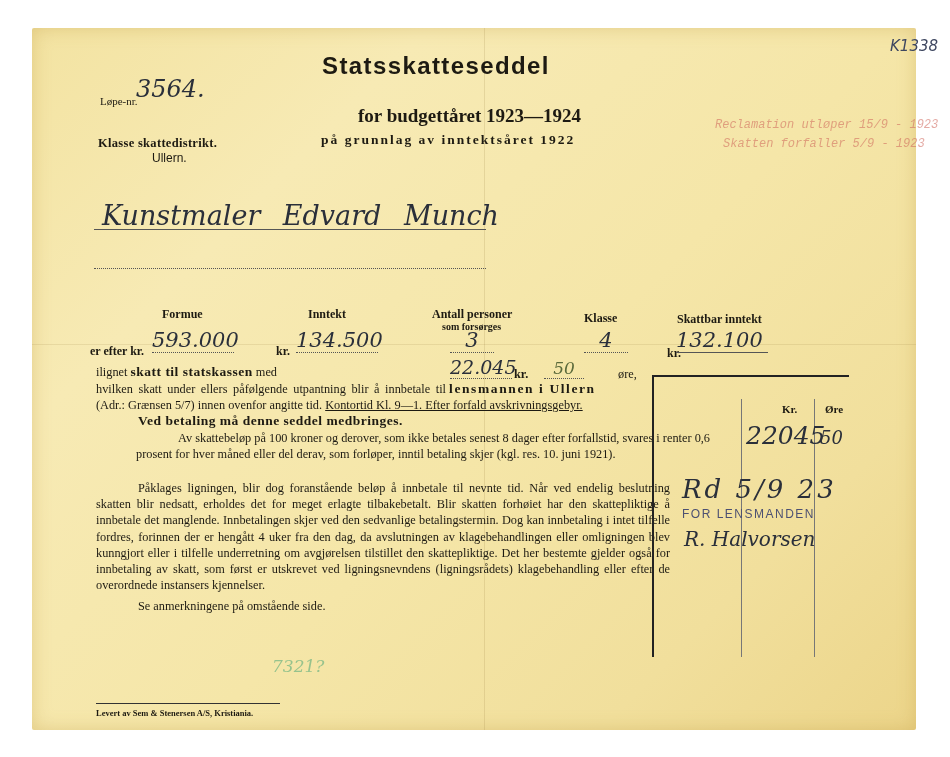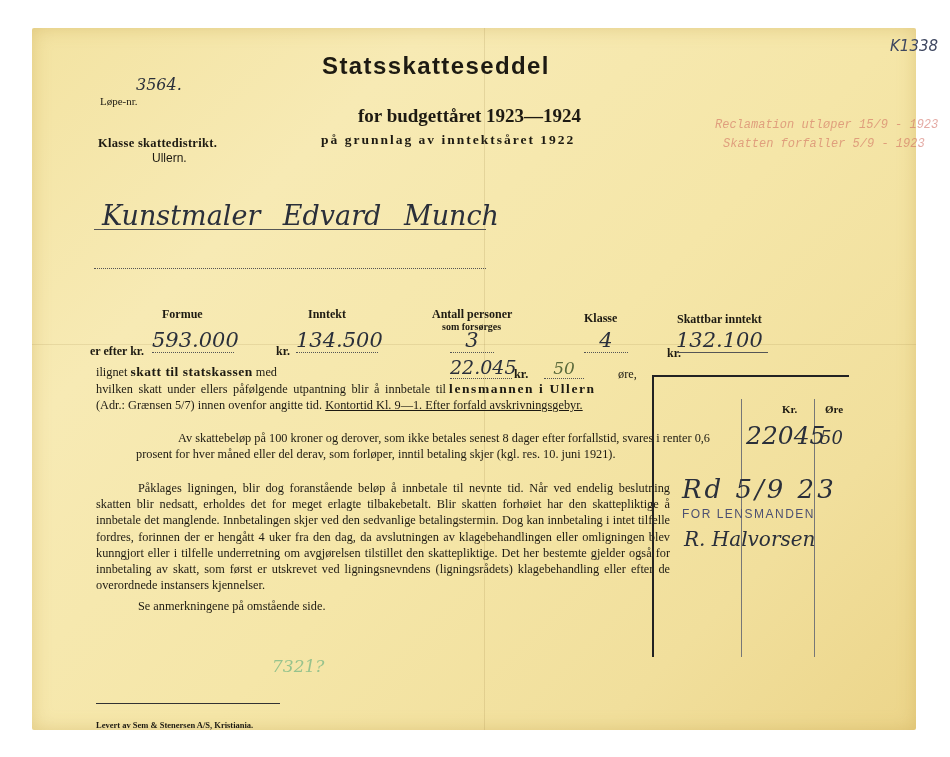--- a/index.html
+++ b/index.html
@@ -16,21 +16,21 @@
   .fold-v { position: absolute; left: 452px; top: 0; width: 1px; height: 702px; background: rgba(150,120,60,0.18); }
   .fold-h { position: absolute; left: 0; top: 316px; width: 884px; height: 1px; background: rgba(150,120,60,0.15); }
   .abs { position: absolute; white-space: nowrap; }
   .hand { font-family: "DejaVu Serif", serif; font-style: italic; color: #2a2f3a; }
   .serif { font-family: "Liberation Serif", serif; }
   .bold { font-weight: bold; }
   .dotline { border-bottom: 1px dotted #555; }
   .solidline { border-bottom: 1px solid #555; }
 
   .loepe-label { left: 68px; top: 67px; font-size: 11px; }
-  .loepe-val { left: 104px; top: 47px; font-size: 16px; text-align: center; }
+  .loepe-val { left: 104px; top: 47px; font-size: 24px; text-align: center; }
   .district { left: 66px; top: 108px; font-size: 12.5px; font-family: "Liberation Serif", serif; font-weight: bold; letter-spacing: 0.3px; }
   .district-sub { left: 120px; top: 123px; font-size: 12px; font-family: "Liberation Sans", sans-serif; }
 
   .title { left: 290px; top: 24px; font-size: 24px; font-weight: bold; letter-spacing: 1.4px; }
   .subtitle { left: 326px; top: 77px; font-size: 19px; font-family: "Liberation Serif", serif; font-weight: bold; }
   .subtitle2 { left: 289px; top: 104px; font-size: 13.5px; font-family: "Liberation Serif", serif; font-weight: bold; letter-spacing: 2px; }
 
   .stamp-red { left: 683px; top: 88px; font-size: 12px; color: rgba(205,100,90,0.55); font-family: "Liberation Mono", monospace; line-height: 19px; font-style: italic; }
   .archive { left: 858px; top: 9px; font-size: 15px; color: #3e4760; font-family: "DejaVu Sans", sans-serif; font-style: italic; }
 
@@ -50,21 +50,21 @@
   .paid-col2 { position: absolute; left: 160px; top: 22px; width: 0; height: 258px; border-left: 1px solid #777; }
   .paid-kr { position: absolute; left: 128px; top: 26px; font-size: 11px; font-family: "Liberation Serif", serif; font-weight: bold; }
   .paid-ore { position: absolute; left: 171px; top: 26px; font-size: 11px; font-family: "Liberation Serif", serif; font-weight: bold; }
   .paid-amount { position: absolute; left: 92px; top: 44px; font-size: 25px; }
   .paid-amount-ore { position: absolute; left: 166px; top: 50px; font-size: 18px; }
   .paid-date { position: absolute; left: 28px; top: 97px; font-size: 26px; letter-spacing: 3px; }
   .paid-stamp { position: absolute; left: 28px; top: 130px; font-size: 12px; font-family: "Liberation Sans", sans-serif; color: #4c5072; letter-spacing: 1.5px; }
   .paid-sign { position: absolute; left: 30px; top: 150px; font-size: 20px; }
 
   .note-green { left: 240px; top: 628px; font-size: 17px; color: rgba(110,180,130,0.7); }
-  .printer { left: 64px; top: 675px; width: 184px; font-size: 8.5px; font-family: "Liberation Serif", serif; font-weight: bold; border-top: 1px solid #333; padding-top: 16px; }
+  .printer { left: 64px; top: 675px; width: 184px; font-size: 8.5px; font-family: "Liberation Serif", serif; font-weight: bold; border-top: 1px solid #333; padding-top: 4px; }
 </style>
 </head>
 <body>
 
 <div class="paper">
   <div class="fold-v"></div>
   <div class="fold-h"></div>
 
   <div class="abs loepe-label serif">Løpe-nr.</div>
   <div class="abs loepe-val hand">3564.</div>
@@ -112,20 +112,21 @@
   <div class="abs body-text" style="left:586px;top:338px;">øre,</div>
 
   <div class="abs body-text" style="left:64px;top:353px;">
     <span style="word-spacing:2.5px">hvilken skatt under ellers påfølgende utpantning blir å innbetale til</span>
     <span class="bold" style="font-size:13.5px;letter-spacing:1.6px">lensmannen i Ullern</span>
   </div>
   <div class="abs body-text" style="left:64px;top:369px;">
     <span>(Adr.: Grænsen 5/7) innen ovenfor angitte tid.</span>
     <span style="text-decoration:underline">Kontortid Kl. 9—1.  Efter forfald avskrivningsgebyr.</span>
   </div>
+  <div class="abs body-text bold" style="left:106px;top:385px;font-size:13.5px;letter-spacing:0.5px;">Ved betaling må denne seddel medbringes.</div>
 
   <div class="abs body-text para" style="top:402px;text-indent:42px;margin-left:40px;">Av skattebeløp på 100 kroner og derover, som ikke betales senest 8 dager efter forfallstid, svares i renter 0,6 prosent for hver måned eller del derav, som forløper, inntil betaling skjer (kgl. res. 10. juni 1921).</div>
   <div class="abs body-text para" style="top:452px;text-indent:42px;">Påklages ligningen, blir dog foranstående beløp å innbetale til nevnte tid. Når ved endelig beslutning skatten blir nedsatt, erholdes det for meget erlagte tilbakebetalt. Blir skatten forhøiet har den skattepliktige å innbetale det manglende. Innbetalingen skjer ved den sedvanlige betalingstermin. Dog kan innbetaling i intet tilfelle fordres, forinnen der er hengått 4 uker fra den dag, da avslutningen av klagebehandlingen eller omligningen blev kunngjort eller i tilfelle underretning om avgjørelsen tilstillet den skattepliktige. Det her bestemte gjelder også for innbetaling av skatt, som først er utskrevet ved ligningsnevndens (ligningsrådets) klagebehandling eller efter de overordnede instansers kjennelser.</div>
   <div class="abs body-text" style="left:106px;top:570px;">Se anmerkningene på omstående side.</div>
 
   <div class="abs paid-box">
     <div class="paid-col1"></div>
     <div class="paid-col2"></div>
     <div class="paid-kr">Kr.</div>
     <div class="paid-ore">Øre</div>

